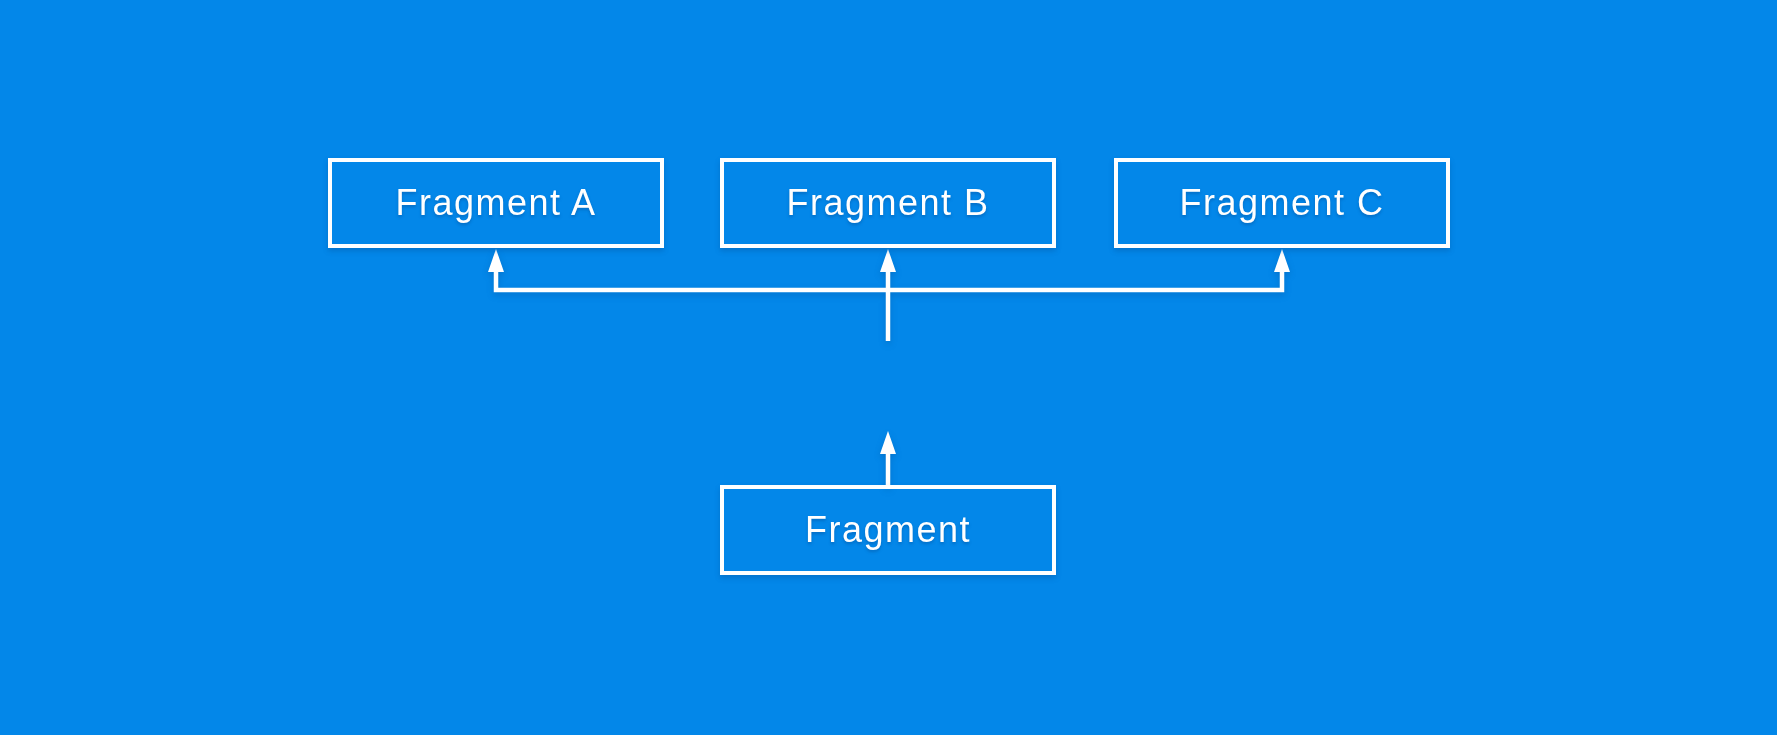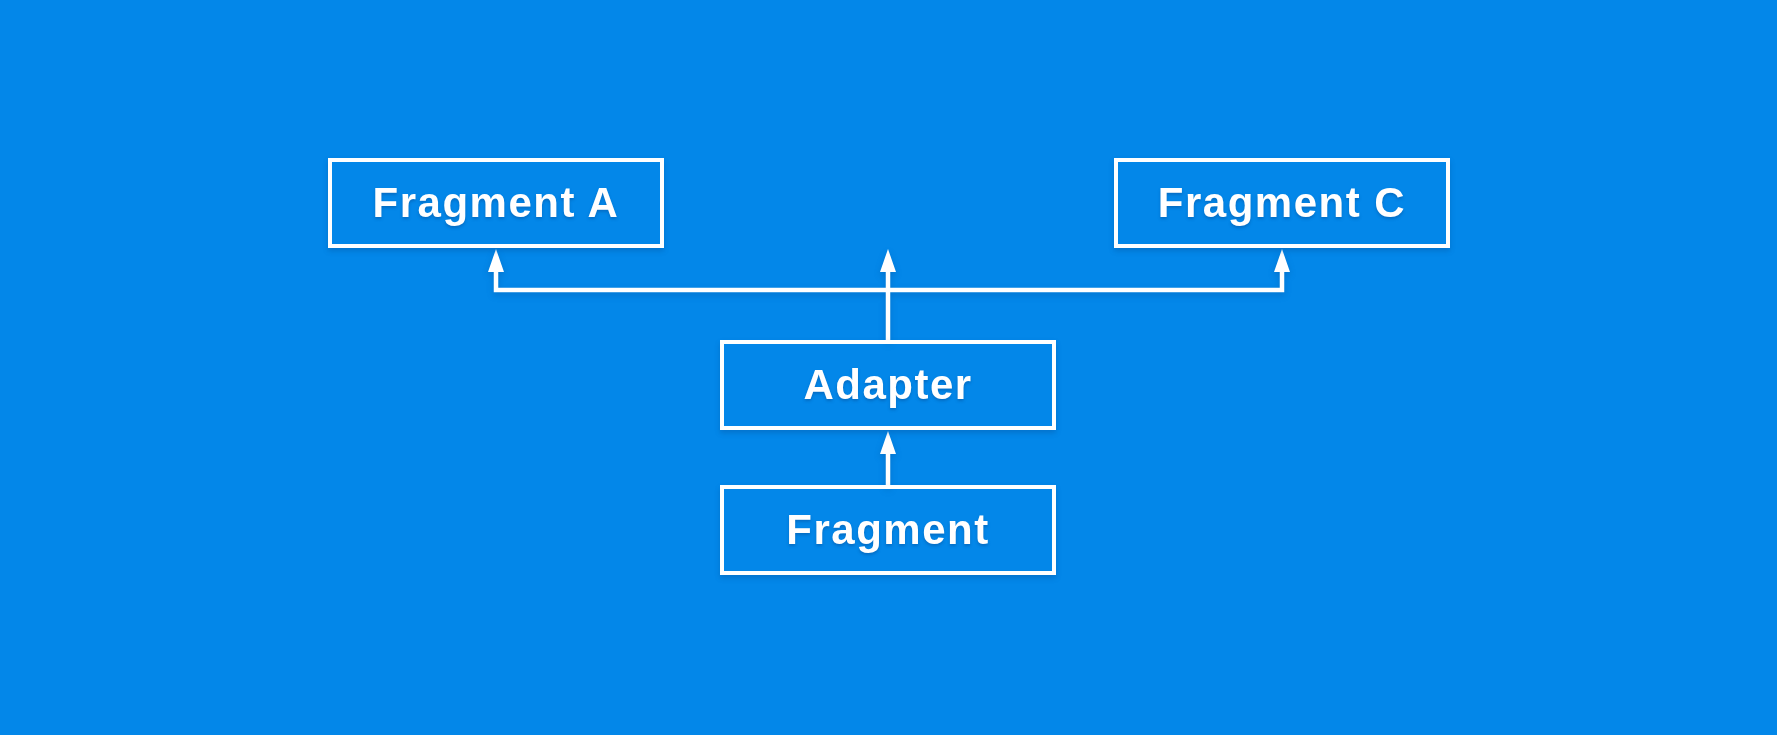--- a/index.html
+++ b/index.html
@@ -21,22 +21,22 @@
     border: 4px solid var(--line, #ffffff);
     width: 336px;
     height: 90px;
     display: flex;
     align-items: center;
     justify-content: center;
     box-shadow: 0 3px 5px rgba(8, 70, 140, 0.30);
   }
   .node .label {
     color: var(--text, #ffffff);
-    font-size: 42px;
-    font-weight: 700;
+    font-size: 36px;
+    font-weight: 400;
     letter-spacing: 1.5px;
     line-height: 1;
     text-shadow: 0 2px 3px rgba(8, 70, 140, 0.40);
     white-space: nowrap;
   }
   .node-fragment-a { left: 328px;  top: 158px; }
   .node-fragment-b { left: 720px;  top: 158px; }
   .node-fragment-c { left: 1114px; top: 158px; text-align: center; }
   .node-adapter    { left: 720px;  top: 340px; }
   .node-viewpager  { left: 720px;  top: 485px; }
@@ -74,26 +74,26 @@
     <polygon points="496,249 488,272 504,272"></polygon>
     <polygon points="888,249 880,272 896,272"></polygon>
     <polygon points="1282,249 1274,272 1290,272"></polygon>
     <polygon points="888,431 880,454 896,454"></polygon>
   </svg>
 
   <div class="node node-fragment-a">
     <span class="label">Fragment A</span>
   </div>
 
+  <div class="node node-fragment-b">
+    <span class="label">Fragment B</span>
+  </div>
 
   <div class="node node-fragment-c">
     <span class="label">Fragment C</span>
   </div>
 
-  <div class="node node-adapter">
-    <span class="label">Adapter</span>
-  </div>
 
   <div class="node node-viewpager">
     <span class="label">Fragment</span>
   </div>
 
 </div>
 
 </body></html>

